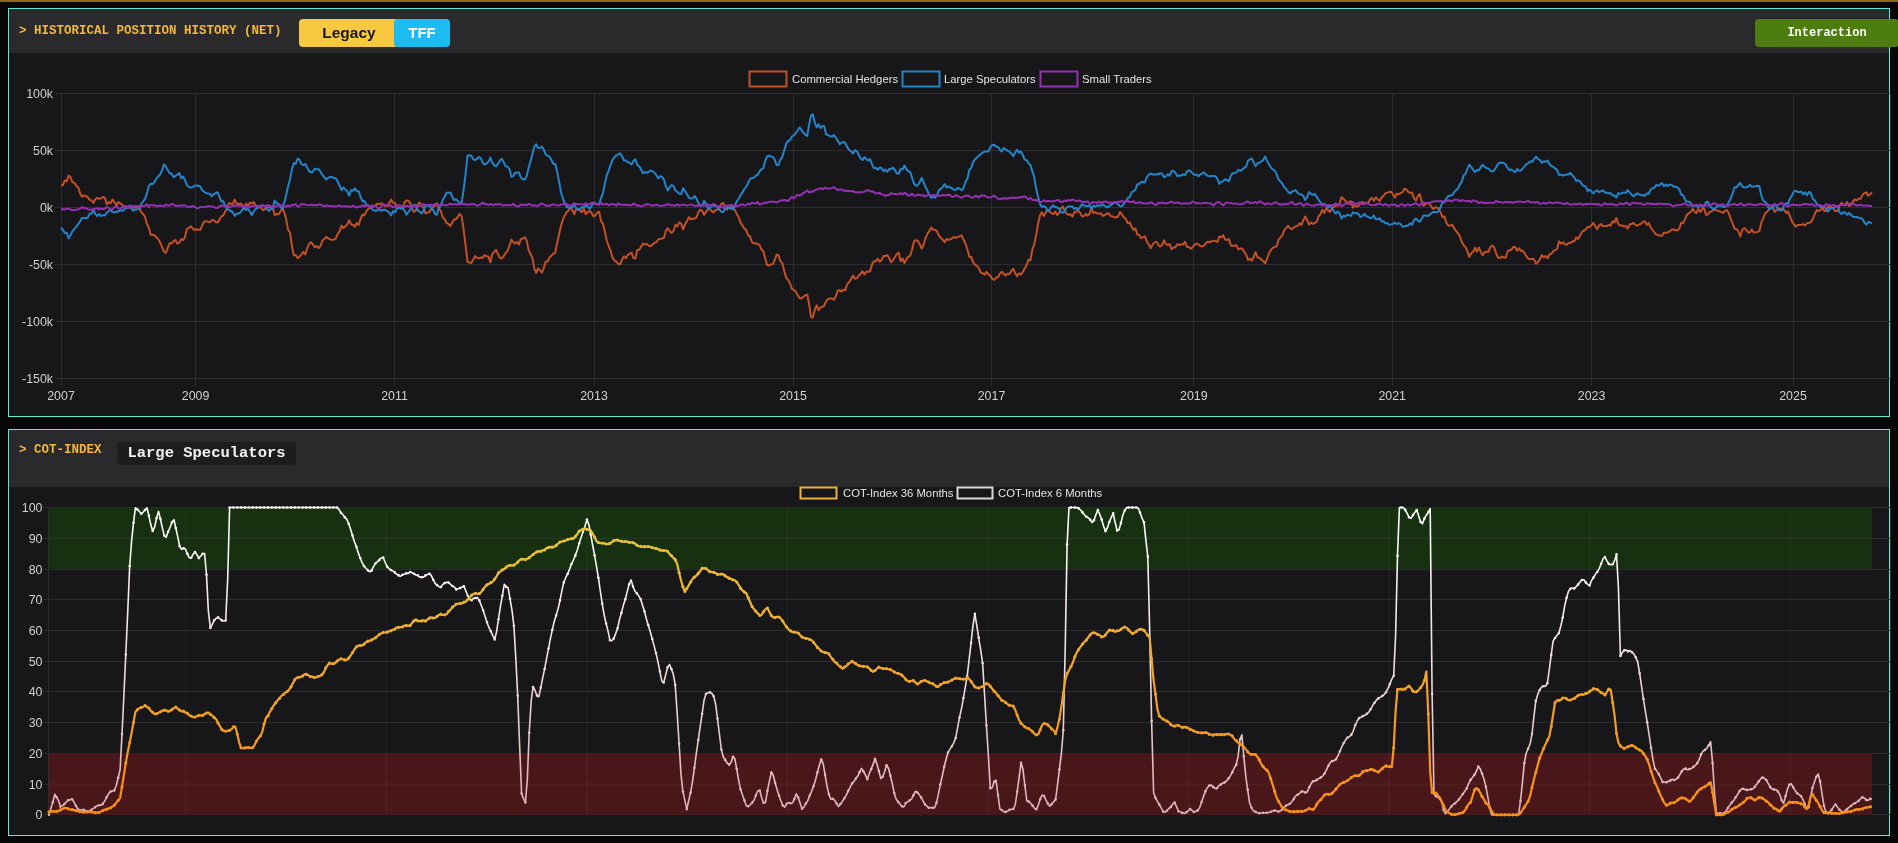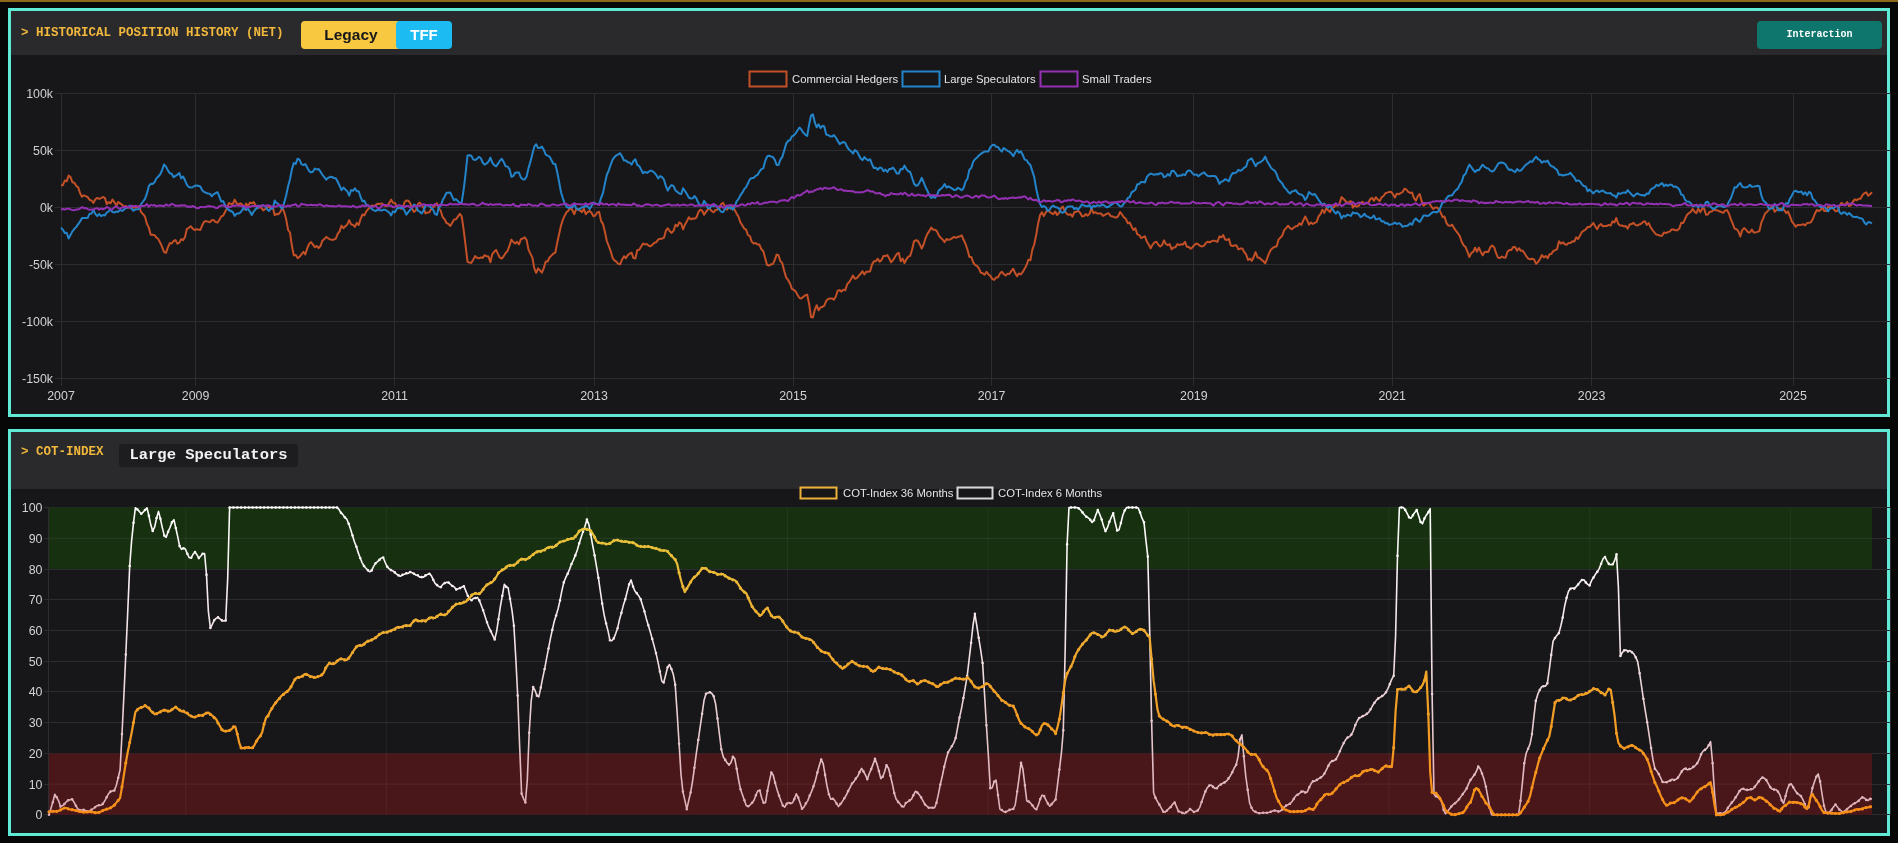--- a/index.html
+++ b/index.html
@@ -1,31 +1,31 @@
 <!DOCTYPE html>
 <html><head>
 <meta charset="utf-8">
 <style>
 * { margin:0; padding:0; box-sizing:border-box; }
 html,body { width:1898px; height:843px; background:#070707; overflow:hidden; }
 body { font-family:"Liberation Sans", sans-serif; position:relative; }
 .topbar { position:absolute; left:0; top:0; width:1898px; height:2px; background:#8b681a; }
-.panel { position:absolute; left:8px; width:1882px; background:#17171a; border:3px solid #5eead4; }
+.panel { position:absolute; left:8px; width:1882px; background:#17171a; border:1px solid #5eead4; }
 .p1 { top:8px; height:409px; }
 .p2 { top:429px; height:407px; }
 .phead { position:absolute; left:0; top:0; width:100%; background:#2a2a2d; }
 .p1 .phead { height:44px; }
 .p2 .phead { height:57px; }
 .ptitle { position:absolute; left:10px; font-family:"Liberation Mono", monospace; font-weight:bold; font-size:12.5px; color:#f2b83c; white-space:pre; }
 .p1 .ptitle { top:15px; }
 .p2 .ptitle { top:13px; }
 .btn { position:absolute; border-radius:4px; font-weight:bold; text-align:center; }
 .legacy { left:290px; top:10px; width:100px; height:28px; background:#f8c940; color:#17171a; font-size:15.5px; line-height:28px; font-family:"Liberation Sans",sans-serif; }
 .tff { left:385px; top:10px; width:56px; height:28px; background:#1cbcf2; color:#fff; font-size:15px; line-height:28px; font-family:"Liberation Sans",sans-serif; }
-.inter { left:1746px; top:10px; width:125px; height:28px; background:#0f766e; color:#fff; font-size:10px; line-height:28px; font-family:"Liberation Mono",monospace; }
+.inter { left:1746px; top:10px; width:144px; height:28px; background:#4d7c0f; color:#fff; font-size:12px; line-height:28px; font-family:"Liberation Mono",monospace; }
 .tag { position:absolute; left:108px; top:12px; width:179px; height:23px; background:#1d1d20; border-radius:3px; color:#f2f2f2; font-family:"Liberation Mono",monospace; font-weight:bold; font-size:15.5px; line-height:23px; text-align:center; }
 </style>
 </head>
 <body>
 <div class="topbar"></div>
 <div class="panel p1">
   <div class="phead">
     <div class="ptitle">&gt; HISTORICAL POSITION HISTORY (NET)</div>
     <div class="btn legacy">Legacy</div>
     <div class="btn tff">TFF</div>

